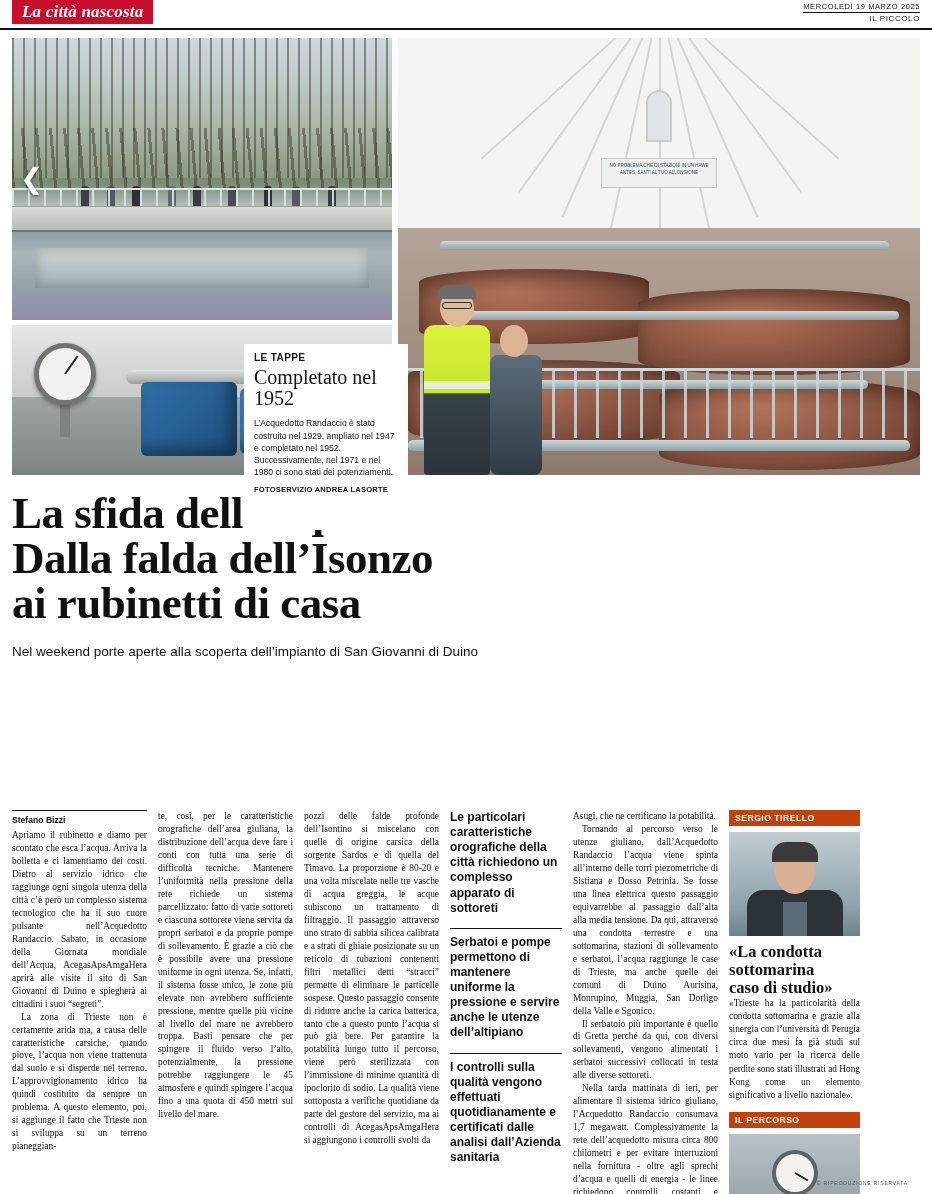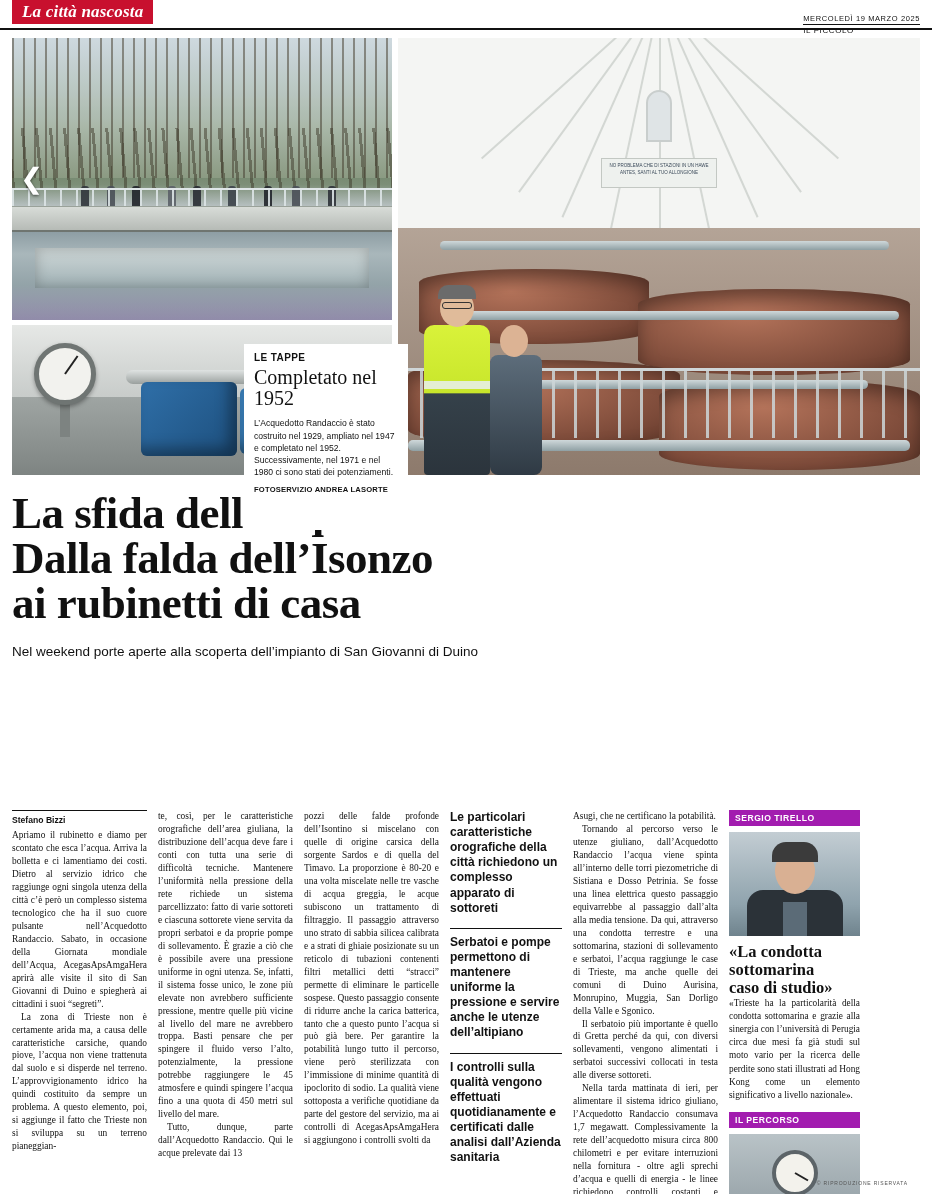--- a/index.html
+++ b/index.html
@@ -28,21 +28,22 @@
     color: #fff;
     font-family: "Liberation Serif", serif;
     font-style: italic;
     font-weight: bold;
     font-size: 17px;
     padding: 3px 10px 4px 10px;
     line-height: 1;
     letter-spacing: .2px;
   }
   .masthead-right {
-    padding-top: 14px;
+    text-align: right;
+    padding-top: 2px;
   }
   .masthead-date {
     font-family: "Liberation Sans", sans-serif;
     font-size: 7.5px;
     letter-spacing: .6px;
     color: #111;
     border-bottom: 1px solid #111;
     padding-bottom: 1px;
     display: block;
   }
@@ -322,21 +323,21 @@
     margin-bottom: 12px;
     color:#111;
   }
   .pull:first-child{ border-top:none; padding-top:0; }
 
   
   .rail {
     width: 131px;
   }
   .rail-tag {
-    background:#a21caf;
+    background:#c2410c;
     color:#fff;
     font-family:"Liberation Sans", sans-serif;
     font-weight:bold;
     font-size:8.6px;
     letter-spacing:.5px;
     padding:3px 6px;
     margin-bottom:6px;
   }
   .rail-photo {
     width:100%; height:104px; position:relative; overflow:hidden;
@@ -519,21 +520,20 @@
   <div class="cols">
 
     <div class="col">
       <div class="byline">Stefano Bizzi</div>
       <p class="text first">Apriamo il rubinetto e diamo per scontato che esca l’acqua. Arriva la bolletta e ci lamentiamo dei costi. Dietro al servizio idrico che raggiunge ogni singola utenza della città c’è però un complesso sistema tecnologico che ha il suo cuore pulsante nell’Acquedotto Randaccio. Sabato, in occasione della Giornata mondiale dell’Acqua, AcegasApsAmgaHera aprirà alle visite il sito di San Giovanni di Duino e spiegherà ai cittadini i suoi “segreti”.</p>
       <p class="text">La zona di Trieste non è certamente arida ma, a causa delle caratteristiche carsiche, quando piove, l’acqua non viene trattenuta dal suolo e si disperde nel terreno. L’approvvigionamento idrico ha quindi costituito da sempre un problema. A questo elemento, poi, si aggiunge il fatto che Trieste non si sviluppa su un terreno pianeggian-</p>
     </div>
 
     <div class="col">
       <p class="text first">te, così, per le caratteristiche orografiche dell’area giuliana, la distribuzione dell’acqua deve fare i conti con tutta una serie di difficoltà tecniche. Mantenere l’uniformità nella pressione della rete richiede un sistema parcellizzato: fatto di varie sottoreti e ciascuna sottorete viene servita da propri serbatoi e da proprie pompe di sollevamento. È grazie a ciò che è possibile avere una pressione uniforme in ogni utenza. Se, infatti, il sistema fosse unico, le zone più elevate non avrebbero sufficiente pressione, mentre quelle più vicine al livello del mare ne avrebbero troppa. Basti pensare che per spingere il fluido verso l’alto, potenzialmente, la pressione potrebbe raggiungere le 45 atmosfere e quindi spingere l’acqua fino a una quota di 450 metri sul livello del mare.</p>
-      <p class="text">Tutto, dunque, parte dall’Acquedotto Randaccio. Qui le acque prelevate dai 13</p>
     </div>
 
     <div class="col">
       <p class="text first">pozzi delle falde profonde dell’Isontino si miscelano con quelle di origine carsica della sorgente Sardos e di quella del Timavo. La proporzione è 80-20 e una volta miscelate nelle tre vasche di acqua greggia, le acque subiscono un trattamento di filtraggio. Il passaggio attraverso uno strato di sabbia silicea calibrata e a strati di ghiaie posizionate su un reticolo di tubazioni contenenti filtri metallici detti “stracci” permette di eliminare le particelle sospese. Questo passaggio consente di ridurre anche la carica batterica, tanto che a questo punto l’acqua si può già bere. Per garantire la potabilità lungo tutto il percorso, viene però sterilizzata con l’immissione di minime quantità di ipoclorito di sodio. La qualità viene sottoposta a verifiche quotidiane da parte del gestore del servizio, ma ai controlli di AcegasApsAmgaHera si aggiungono i controlli svolti da</p>
     </div>
 
     <div class="col pullcol">
       <div class="pull">Le particolari caratteristiche orografiche della città richiedono un complesso apparato di sottoreti</div>
       <div class="pull">Serbatoi e pompe permettono di mantenere uniforme la pressione e servire anche le utenze dell’altipiano</div>
       <div class="pull">I controlli sulla qualità vengono effettuati quotidianamente e certificati dalle analisi dall’Azienda sanitaria</div>

